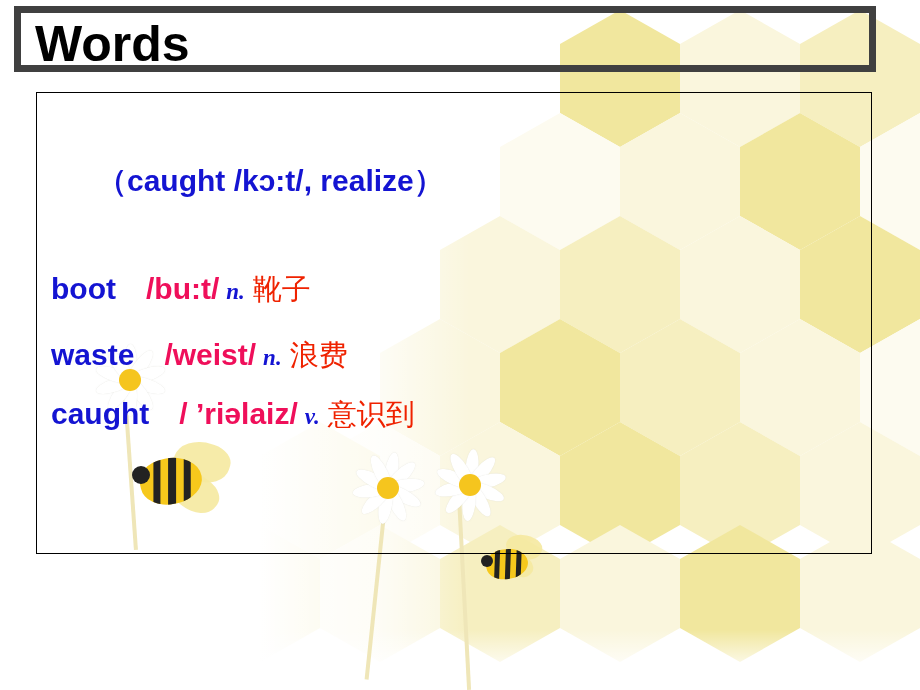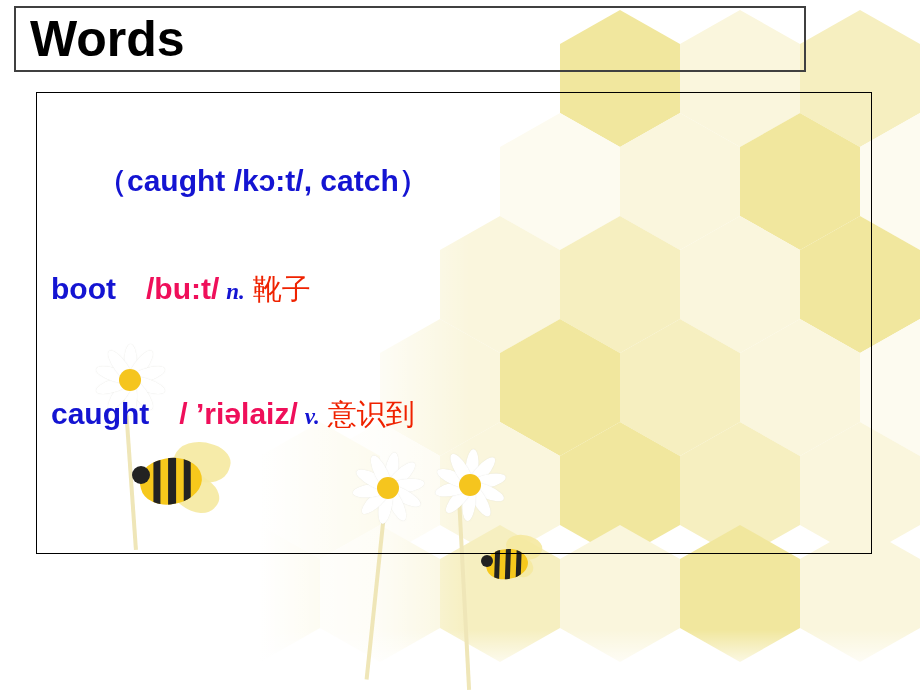--- a/index.html
+++ b/index.html
@@ -134,23 +134,23 @@
     position: absolute;
     border-radius: 50%;
     background: #222222;
   }
 
   
   #title-box {
     position: absolute;
     left: 14px;
     top: 6px;
-    width: 792px;
+    width: 862px;
     height: 66px;
-    border: 2px solid #404040;
+    border: 7px solid #404040;
     background: transparent;
     box-sizing: border-box;
     padding-left: 28px;
   }
   #title-text {
     position: absolute;
     left: 14px;
     top: -2px;
     font-size: 50px;
     font-weight: 700;
@@ -305,27 +305,30 @@
   </div>
 
   <div id="title-box">
     <div id="title-text">Words</div>
   </div>
 
   <div id="words-box">
 
 
     <div class="word-line" style="top:73px; left:60px;">
-      <span class="w-paren">（caught /kɔ:t/, catch）</span>
+      <span class="w-paren">（caught /kɔ:t/, realize）</span>
     </div>
 
 
     <div class="word-line" style="top:181px;">
       <span class="w-en">boot</span><span class="sp" style="width:30px;"></span><span class="w-ipa">/bu:t/</span><span class="sp" style="width:7px;"></span><span class="w-pos">n.</span><span class="sp" style="width:8px;"></span><span class="w-cn">靴子</span>
     </div>
 
+    <div class="word-line" style="top:247px;">
+      <span class="w-en">waste</span><span class="sp" style="width:30px;"></span><span class="w-ipa">/weist/</span><span class="sp" style="width:7px;"></span><span class="w-pos">n.</span><span class="sp" style="width:8px;"></span><span class="w-cn">浪费</span>
+    </div>
 
     <div class="word-line" style="top:306px;">
       <span class="w-en">caught</span><span class="sp" style="width:30px;"></span><span class="w-ipa">/ ’riəlaiz/</span><span class="sp" style="width:7px;"></span><span class="w-pos">v.</span><span class="sp" style="width:8px;"></span><span class="w-cn">意识到</span>
     </div>
 
   </div>
 </div>
 
 </body></html>

